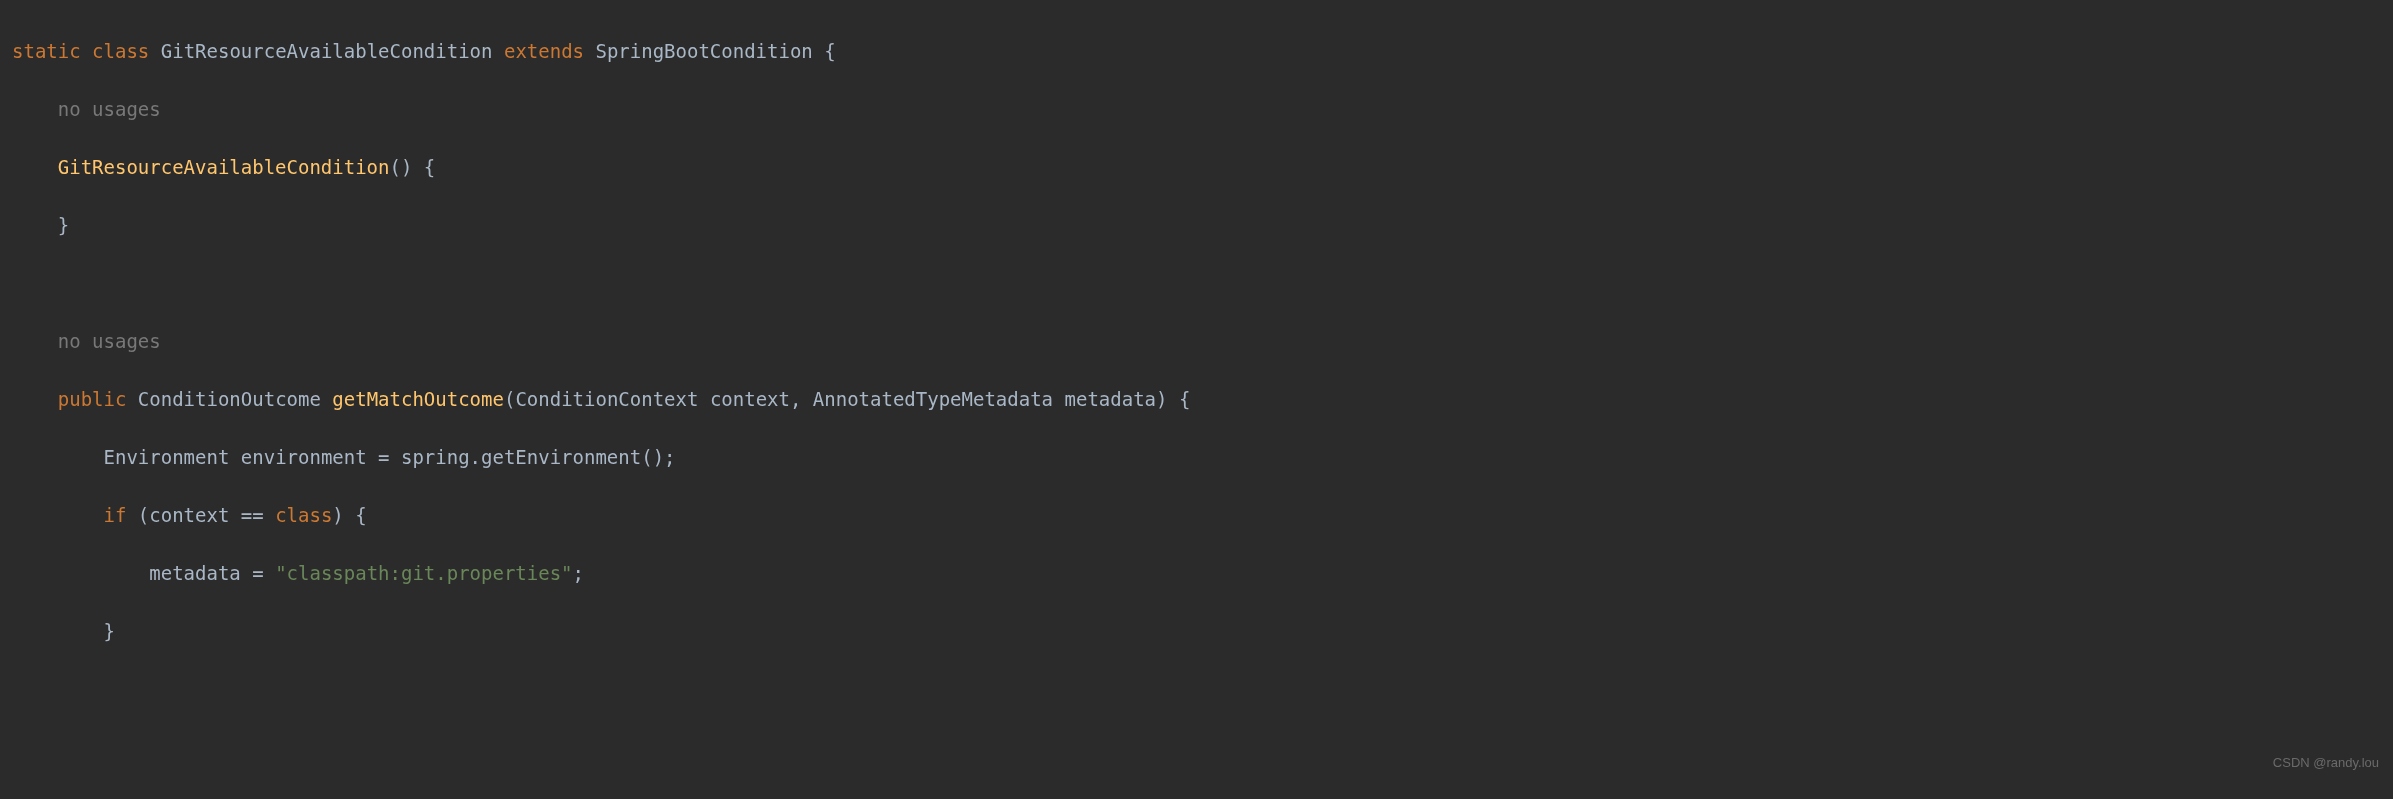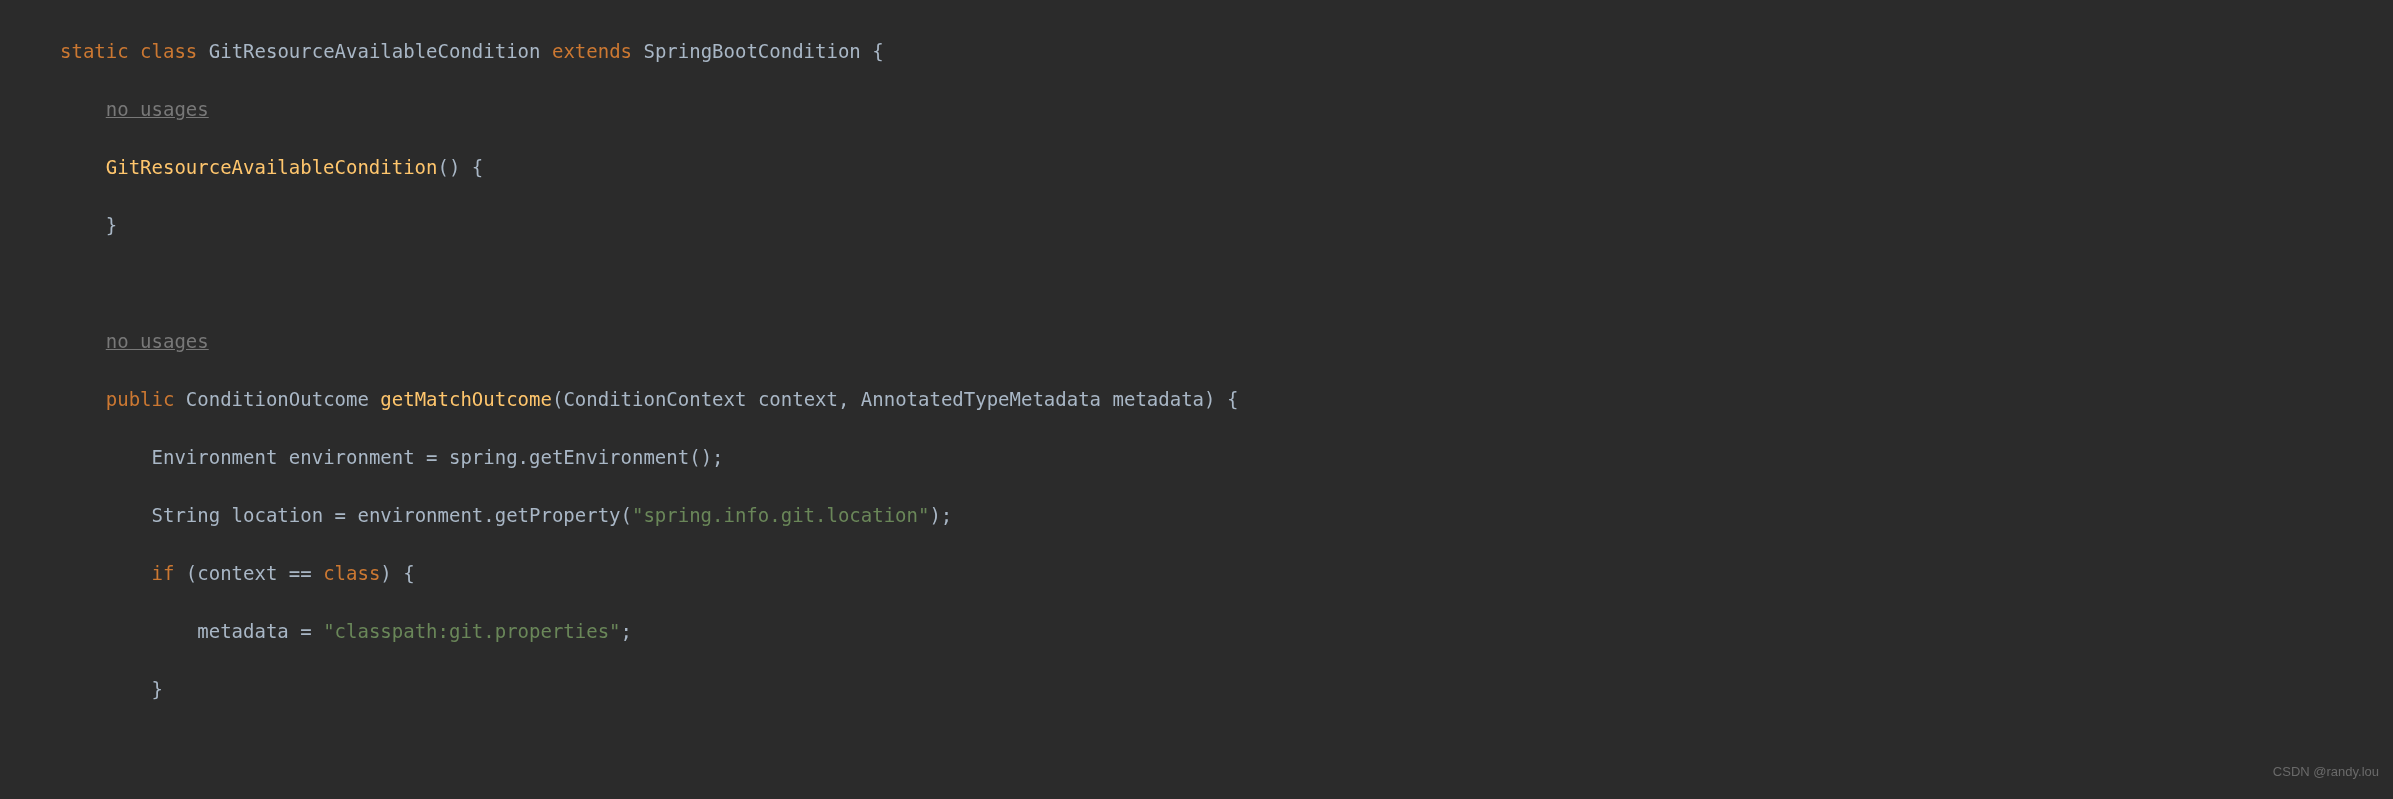--- a/index.html
+++ b/index.html
@@ -19,50 +19,48 @@
       height: 799px;
       position: relative;
     }
     .code-editor {
       white-space: pre;
       padding-left: 12px;
     }
     .line {
       display: block;
       min-height: 29px;
-      margin-left: 48px;
     }
     .kw-orange { color: #cc7832; }
     .method-decl { color: #ffc66d; }
     .string { color: #6a8759; }
-    .hint { color: #787878; font-style: normal; text-decoration: underline; }
+    .hint { color: #787878; font-style: normal; }
     .plain { color: #a9b7c6; }
     
     .watermark {
       position: absolute;
-      bottom: 13px;
+      bottom: 22px;
       right: 14px;
       color: #6a6a6a;
       font-size: 13px;
       font-family: sans-serif;
     }
   </style>
 </head>
 <body>
 
 <div class="code-editor">
 <span class="line"><span class="kw-orange">static</span> <span class="kw-orange">class</span> <span class="plain">GitResourceAvailableCondition</span> <span class="kw-orange">extends</span> <span class="plain">SpringBootCondition</span><span class="plain"> {</span></span>
 <span class="line">    <span class="hint">no usages</span></span>
 <span class="line">    <span class="method-decl">GitResourceAvailableCondition</span><span class="plain">() {</span></span>
 <span class="line">    <span class="plain">}</span></span>
 <span class="line"> </span>
 <span class="line">    <span class="hint">no usages</span></span>
 <span class="line">    <span class="kw-orange">public</span> <span class="plain">ConditionOutcome</span> <span class="method-decl">getMatchOutcome</span><span class="plain">(</span><span class="plain">ConditionContext</span> <span class="plain">context</span><span class="plain">, </span><span class="plain">AnnotatedTypeMetadata</span> <span class="plain">metadata</span><span class="plain">) {</span></span>
 <span class="line">        <span class="plain">Environment</span> <span class="plain">environment</span><span class="plain"> = spring.getEnvironment();</span></span>
-<span class="line">        <span class="plain">String</span> <span class="plain">location</span><span class="plain"> = environment.getProperty(</span><span class="string">"spring.info.git.location"</span><span class="plain">);</span></span>
 <span class="line">        <span class="kw-orange">if</span><span class="plain"> (context == </span><span class="kw-orange">class</span><span class="plain">) {</span></span>
 <span class="line">            <span class="plain">metadata = </span><span class="string">"classpath:git.properties"</span><span class="plain">;</span></span>
 <span class="line">        <span class="plain">}</span></span>
 <span class="line"> </span>
 
 
 
 
 </div>
 

